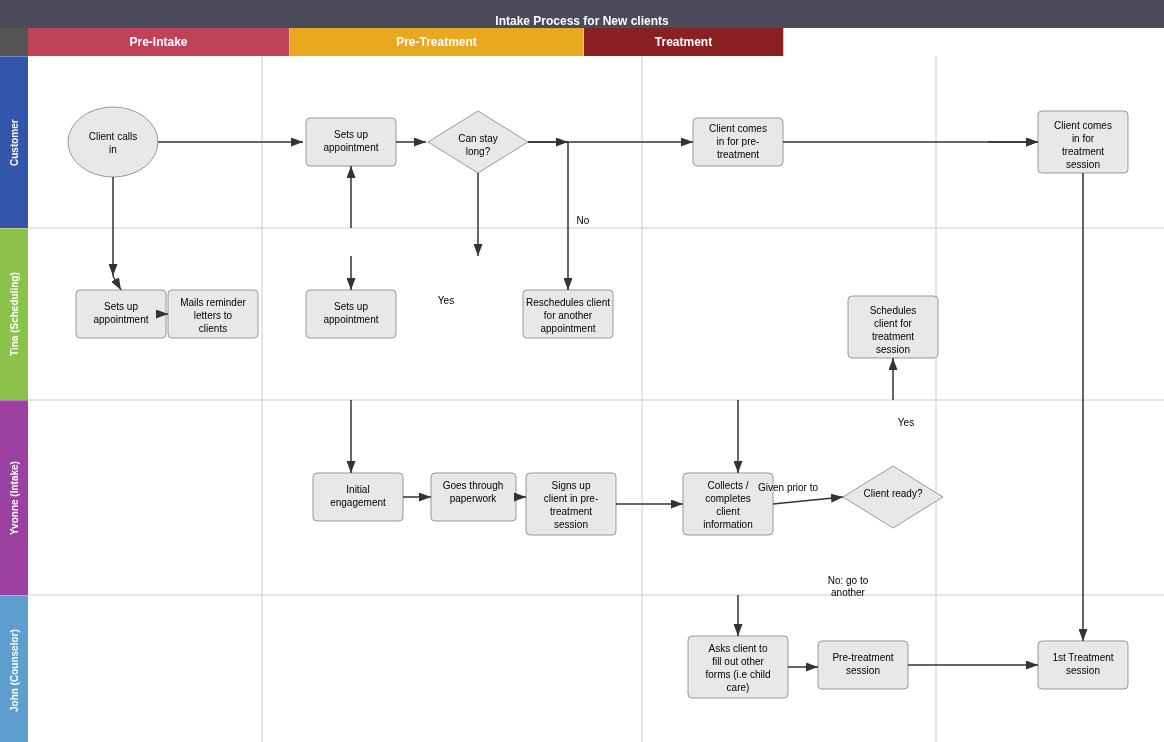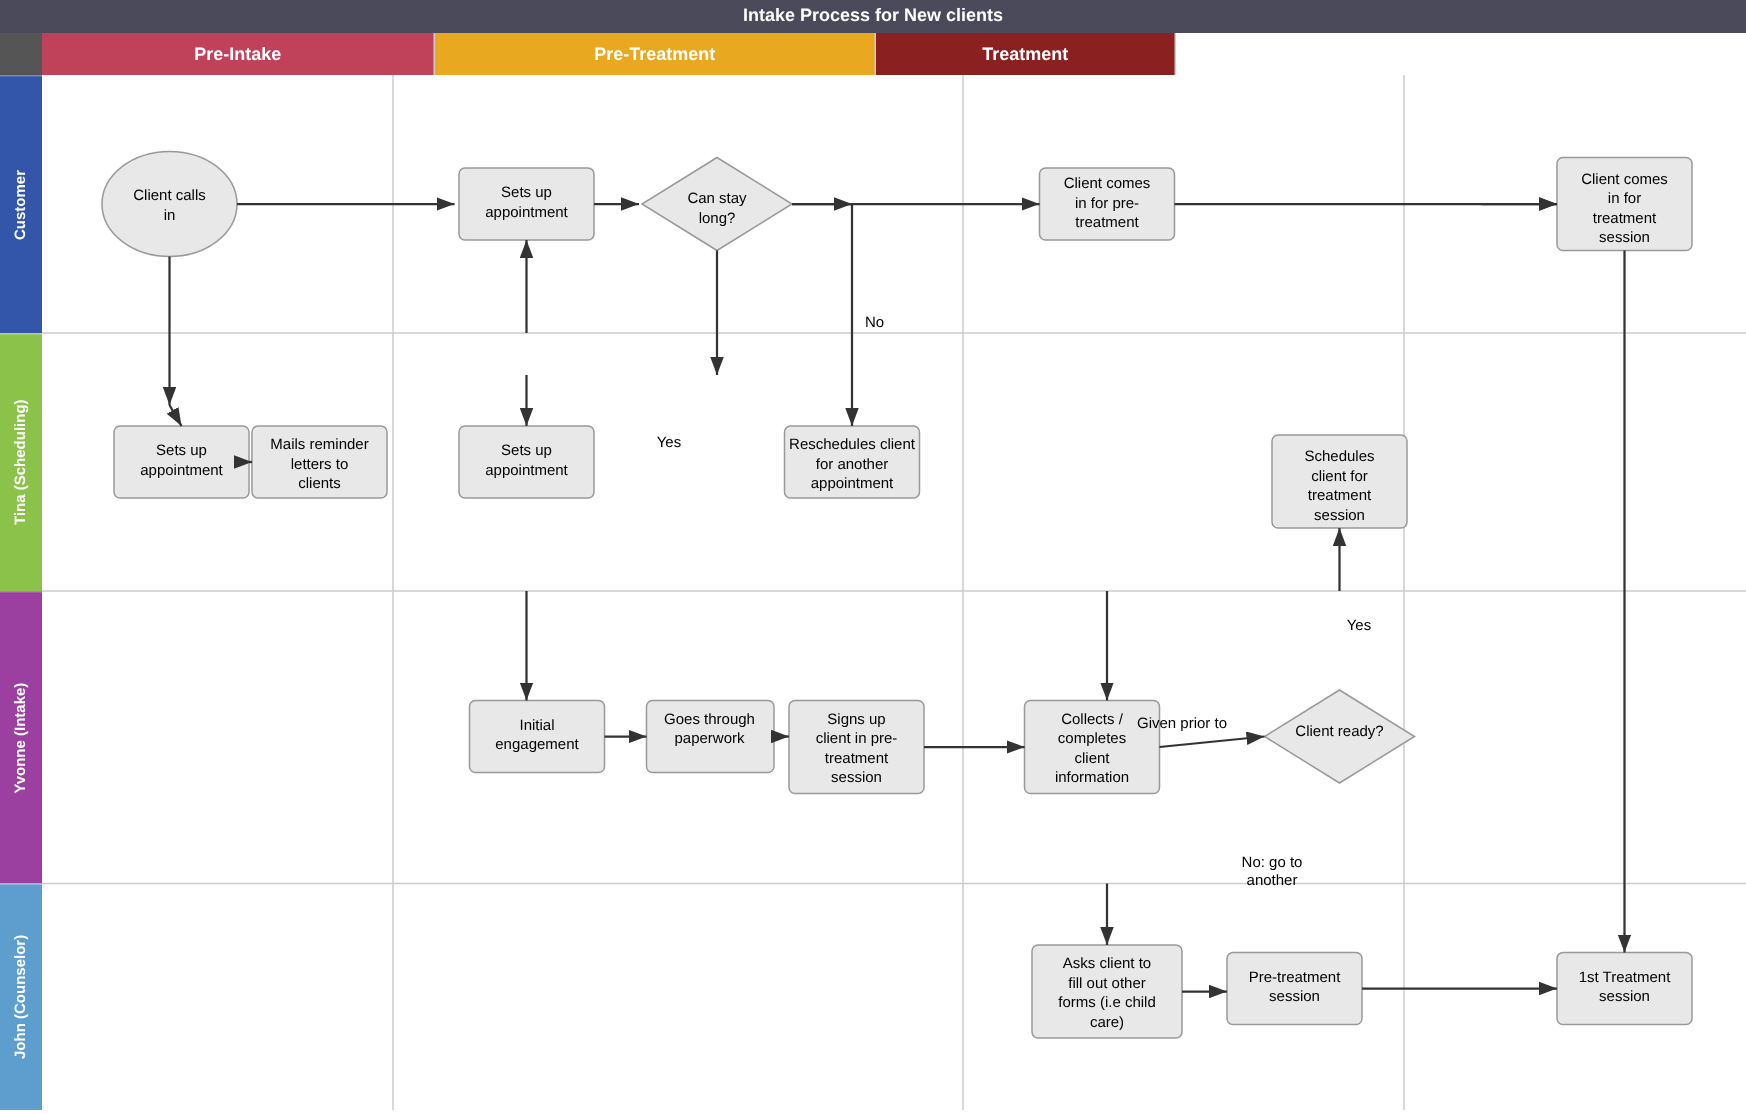--- a/index.html
+++ b/index.html
@@ -9,21 +9,21 @@
       width: 1164px;
       height: 742px;
       overflow: hidden;
       position: relative;
     }
     
     .title-bar {
       background: #4a4a5a;
       color: white;
       text-align: center;
-      padding: 3px;
+      padding: 14px;
       font-size: 12px;
       font-weight: bold;
       height: 22px;
     }
     
     .columns-header {
       display: flex;
       height: 28px;
     }
     

